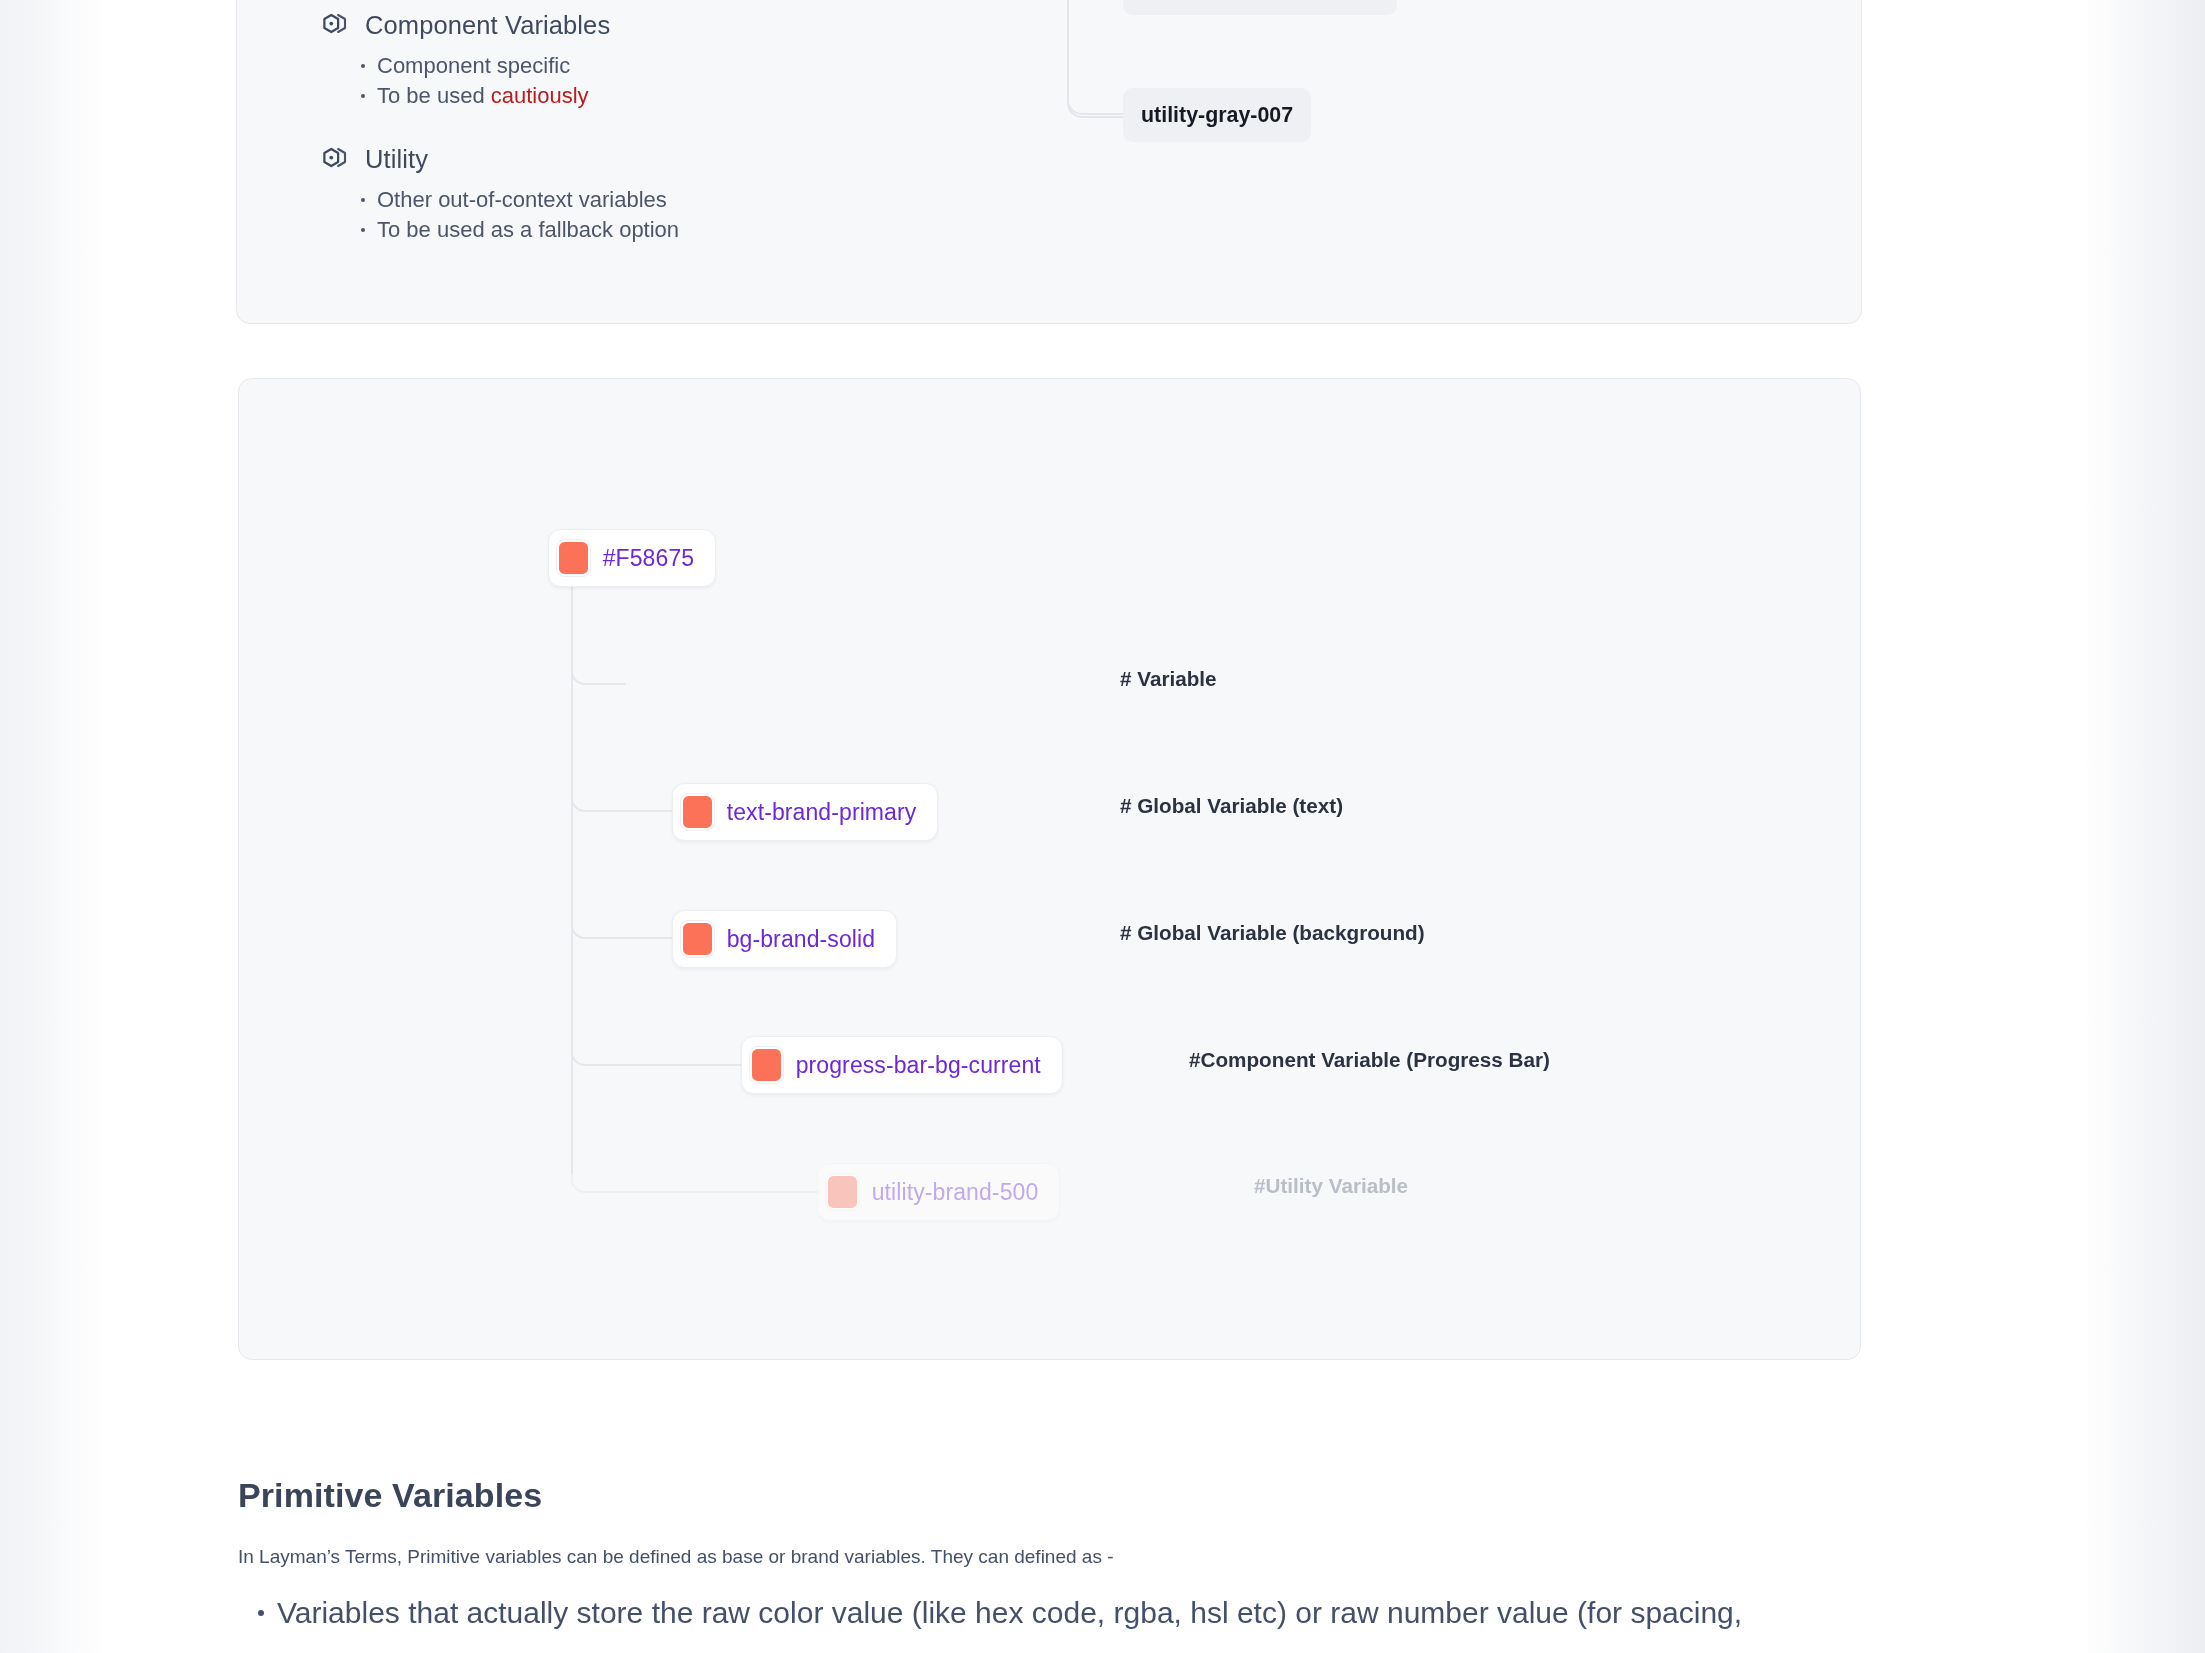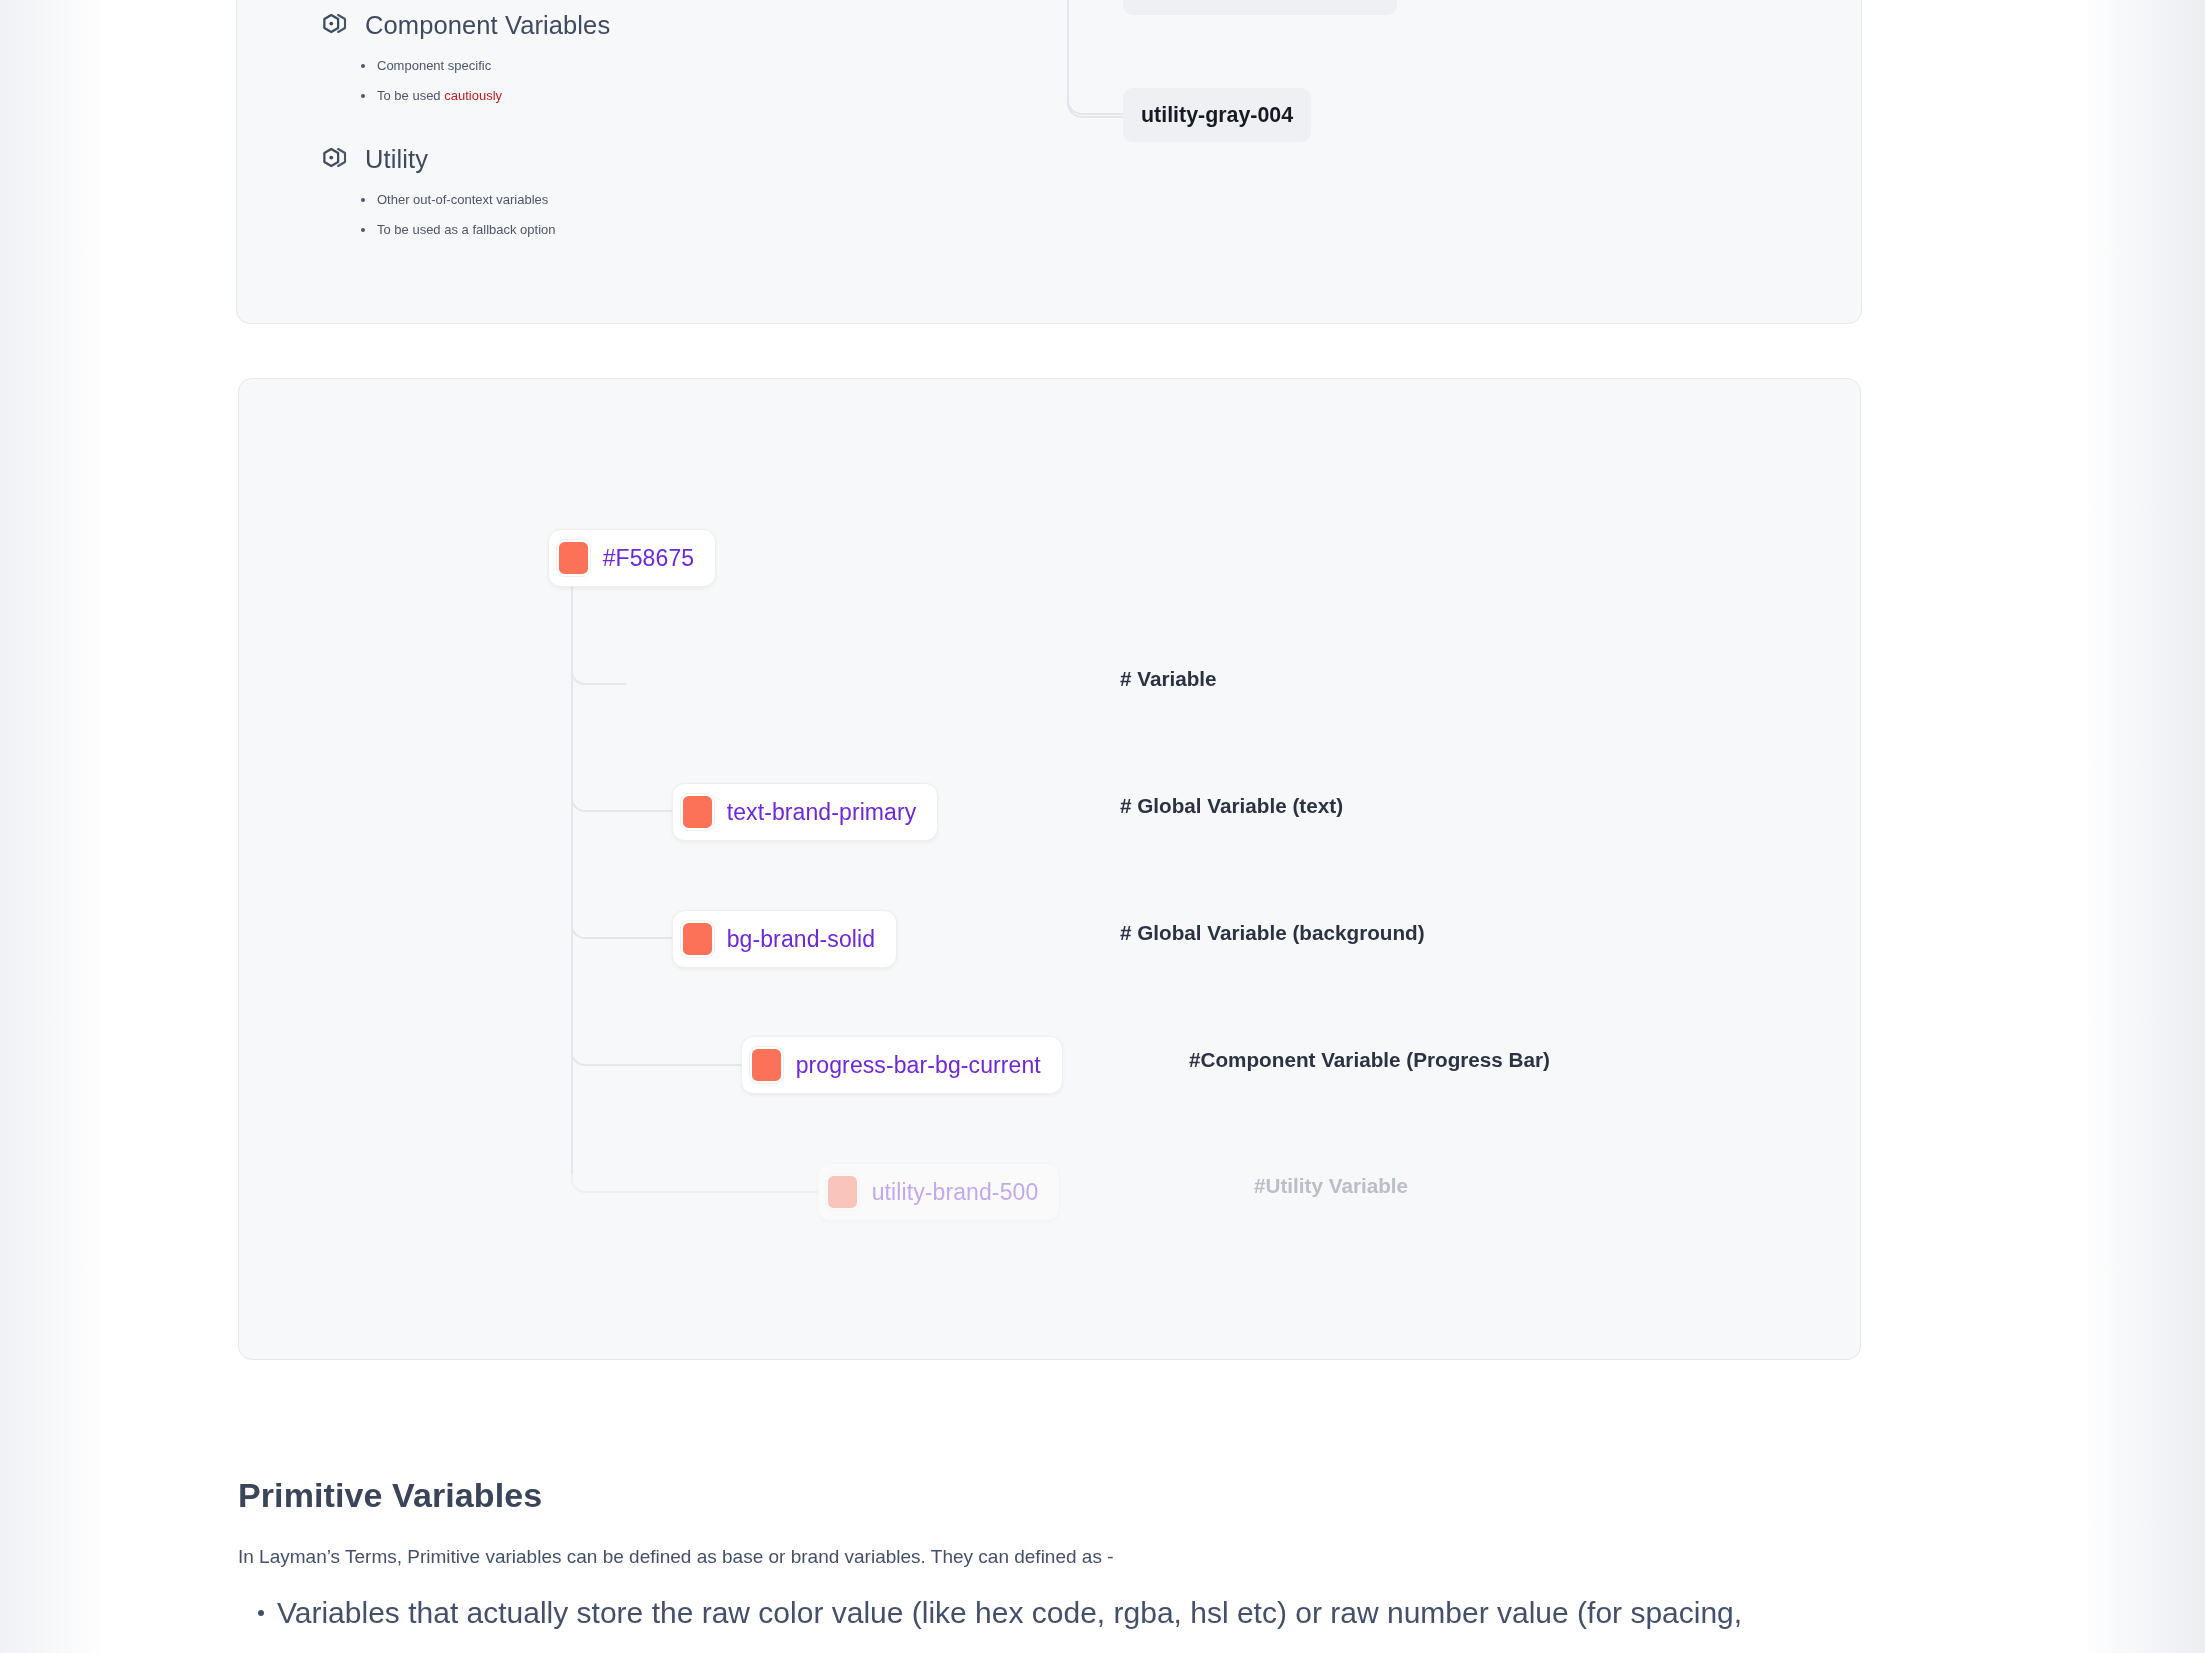--- a/index.html
+++ b/index.html
@@ -72,21 +72,21 @@
     letter-spacing: 0.1px;
     white-space: nowrap;
   }
   .cat-list {
     margin-top: 9.6px;
     padding-left: 57px;
     list-style: none;
   }
   .cat-list li {
     position: relative;
-    font-size: 13px;
+    font-size: 22px;
     line-height: 30px;
     color: #4c5668;
     white-space: nowrap;
   }
   .cat-list li::before {
     content: "";
     position: absolute;
     left: -16.5px; top: 13px;
     width: 4.8px; height: 4.8px;
     border-radius: 50%;
@@ -286,21 +286,21 @@
     </div>
 
     <div class="chip-rail"></div>
 
     <div class="chip-branch" id="chip-branch-2"></div>
 
     <div class="chip" id="chip-form-input">
       <span>form-input-text-primary</span>
     </div>
     <div class="chip" id="chip-utility-gray">
-      <span>utility-gray-004</span>
+      <span>utility-gray-007</span>
     </div>
   </div>
 
   <div class="card" id="card-token-chain"></div>
 
   <div class="tree-spine"></div>
   <div class="tree-elbow" id="elbow-1"></div>
   <div class="tree-elbow" id="elbow-2"></div>
   <div class="tree-elbow" id="elbow-3"></div>
   <div class="tree-elbow" id="elbow-4"></div>

